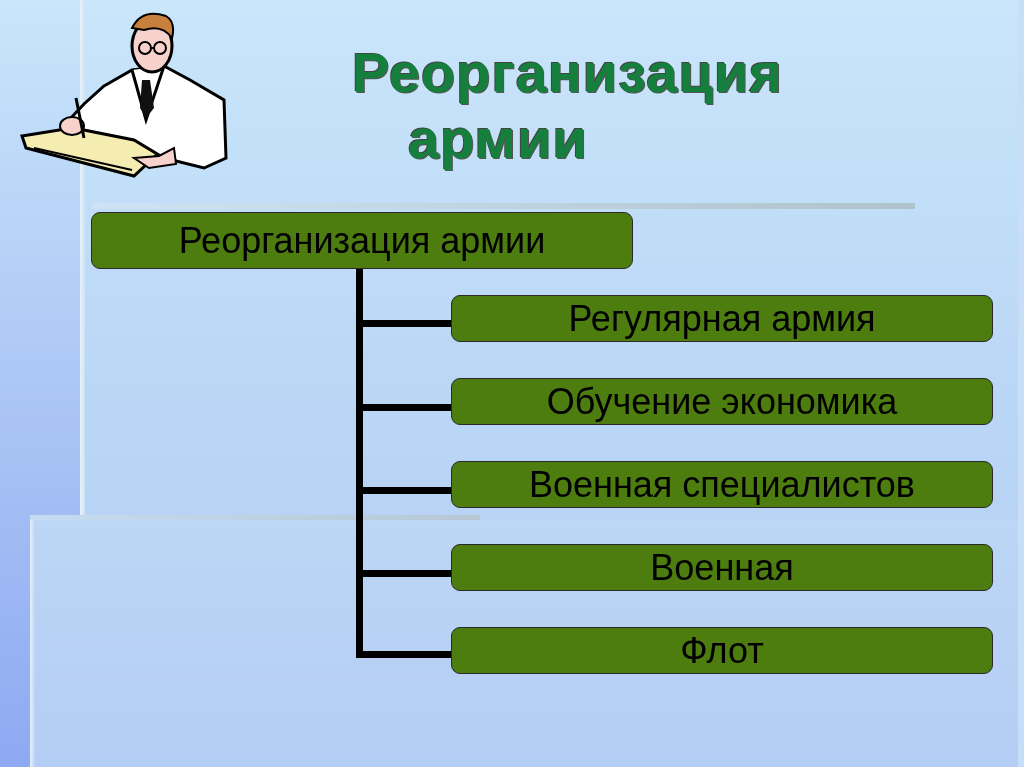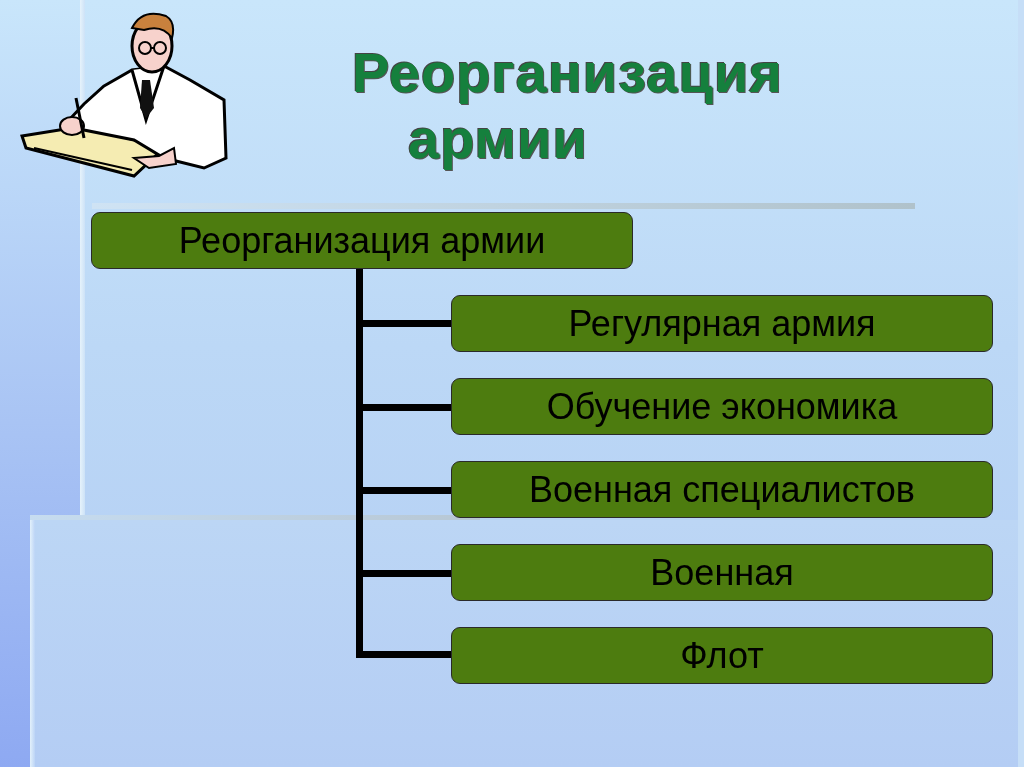--- a/index.html
+++ b/index.html
@@ -30,21 +30,21 @@
   .title .line1 { display:block; }
   .title .line2 { display:block; padding-left:56px; }
 
   .node {
     position:absolute; box-sizing:border-box;
     background:#4d7c0f; border:1.5px solid #2a2a2a; border-radius:9px;
     color:#000; font-size:36px; display:flex; align-items:center; justify-content:center;
     white-space:nowrap;
   }
   .root { left:91px; top:212px; width:542px; height:57px; }
-  .child { left:451px; width:542px; height:57px; }
+  .child { left:451px; width:542px; height:47px; }
   .conn-v { position:absolute; left:356px; top:269px; width:7px; height:389px; background:#000; }
   .conn-h { position:absolute; left:356px; width:95px; height:7px; background:#000; }
 </style>
 </head>
 <body>
 
 <div class="left-strip"></div>
 <div class="vline1"></div>
 <div class="panel-lower"></div>
 <div class="vline2"></div>

